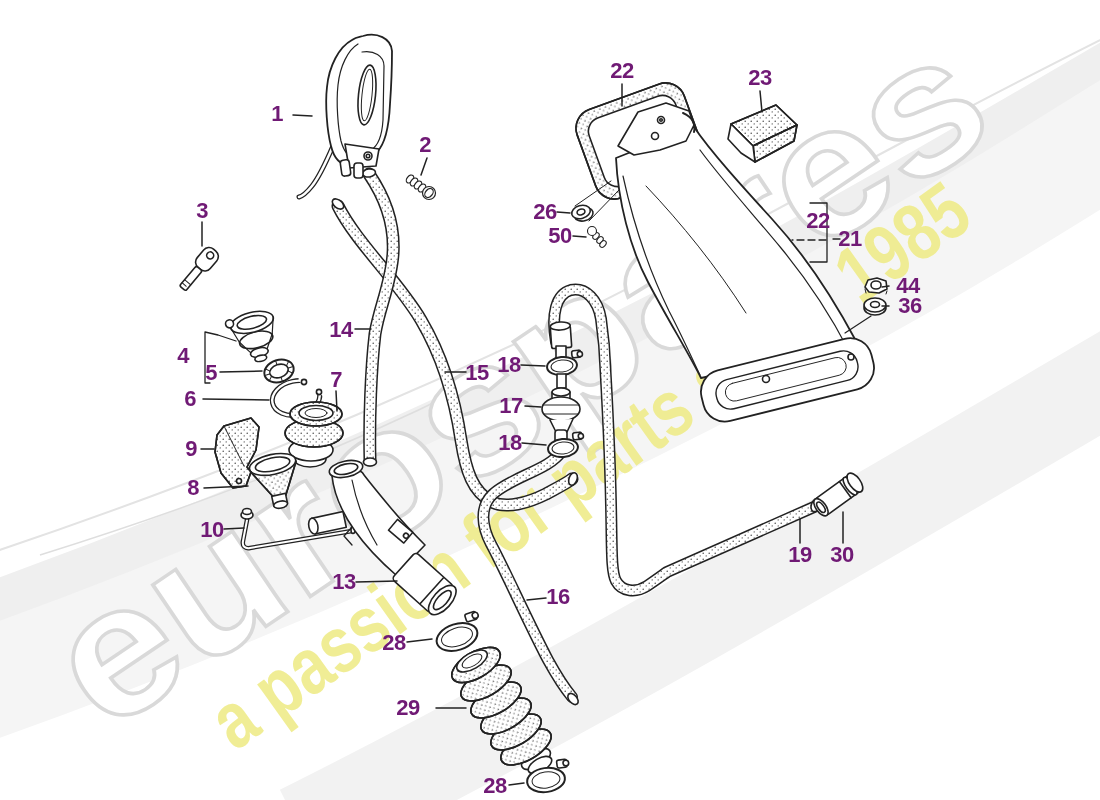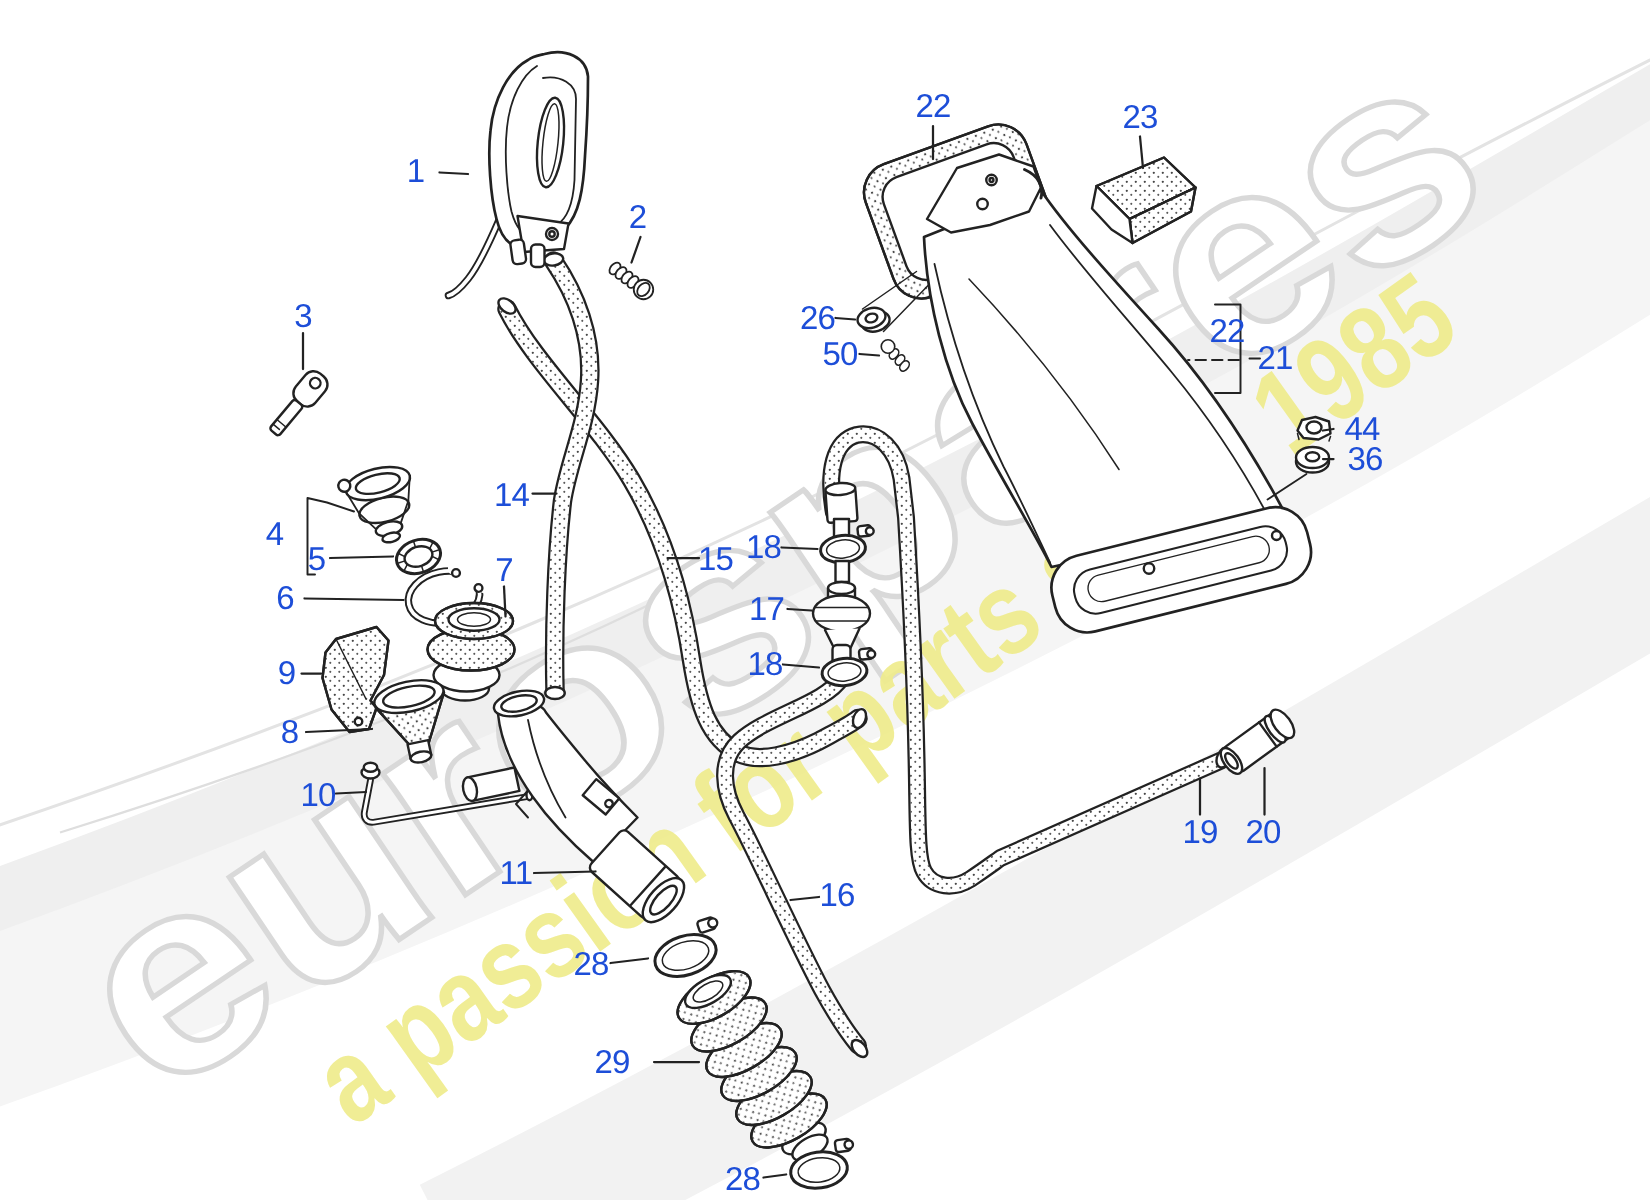--- a/index.html
+++ b/index.html
@@ -1,20 +1,20 @@
 <!DOCTYPE html>
 <html><head>
 <meta charset="utf-8">
 <style>
   html,body{margin:0;padding:0;background:#fff;}
   #stage{position:relative;width:1100px;height:800px;background:#fff;overflow:hidden;
          font-family:"Liberation Sans", sans-serif;}
   #fig{position:absolute;left:0;top:0;}
-  .co{position:absolute;transform:translate(-50%,-50%);font-size:22px;color:#1d4ed8;
-      letter-spacing:-0.5px;white-space:nowrap;}
+  .co{position:absolute;transform:translate(-50%,-50%);font-size:22px;color:#701a75;
+      letter-spacing:-0.5px;white-space:nowrap;font-weight:bold;}
 </style>
 </head>
 <body>
 
 <div id="stage">
 
 <svg id="fig" width="1100" height="800" viewBox="0 0 1100 800">
   <defs>
     <pattern id="dt" width="6" height="6" patternUnits="userSpaceOnUse">
       <circle cx="1.2" cy="1.2" r="0.75" fill="#474747"></circle>
@@ -353,29 +353,29 @@
   <span class="co" style="left:277px;top:114px">1</span>
   <span class="co" style="left:425px;top:145px">2</span>
   <span class="co" style="left:202px;top:211px">3</span>
   <span class="co" style="left:183px;top:356px">4</span>
   <span class="co" style="left:211px;top:373px">5</span>
   <span class="co" style="left:190px;top:399px">6</span>
   <span class="co" style="left:336px;top:380px">7</span>
   <span class="co" style="left:193px;top:488px">8</span>
   <span class="co" style="left:191px;top:449px">9</span>
   <span class="co" style="left:212px;top:530px">10</span>
-  <span class="co" style="left:344px;top:582px">11</span>
+  <span class="co" style="left:344px;top:582px">13</span>
   <span class="co" style="left:341px;top:330px">14</span>
   <span class="co" style="left:477px;top:373px">15</span>
   <span class="co" style="left:558px;top:597px">16</span>
   <span class="co" style="left:511px;top:406px">17</span>
   <span class="co" style="left:509px;top:365px">18</span>
   <span class="co" style="left:510px;top:443px">18</span>
   <span class="co" style="left:800px;top:555px">19</span>
-  <span class="co" style="left:842px;top:555px">20</span>
+  <span class="co" style="left:842px;top:555px">30</span>
   <span class="co" style="left:850px;top:239px">21</span>
   <span class="co" style="left:622px;top:71px">22</span>
   <span class="co" style="left:818px;top:221px">22</span>
   <span class="co" style="left:760px;top:78px">23</span>
   <span class="co" style="left:908px;top:286px">44</span>
   <span class="co" style="left:910px;top:306px">36</span>
   <span class="co" style="left:545px;top:212px">26</span>
   <span class="co" style="left:560px;top:236px">50</span>
   <span class="co" style="left:394px;top:643px">28</span>
   <span class="co" style="left:495px;top:786px">28</span>

